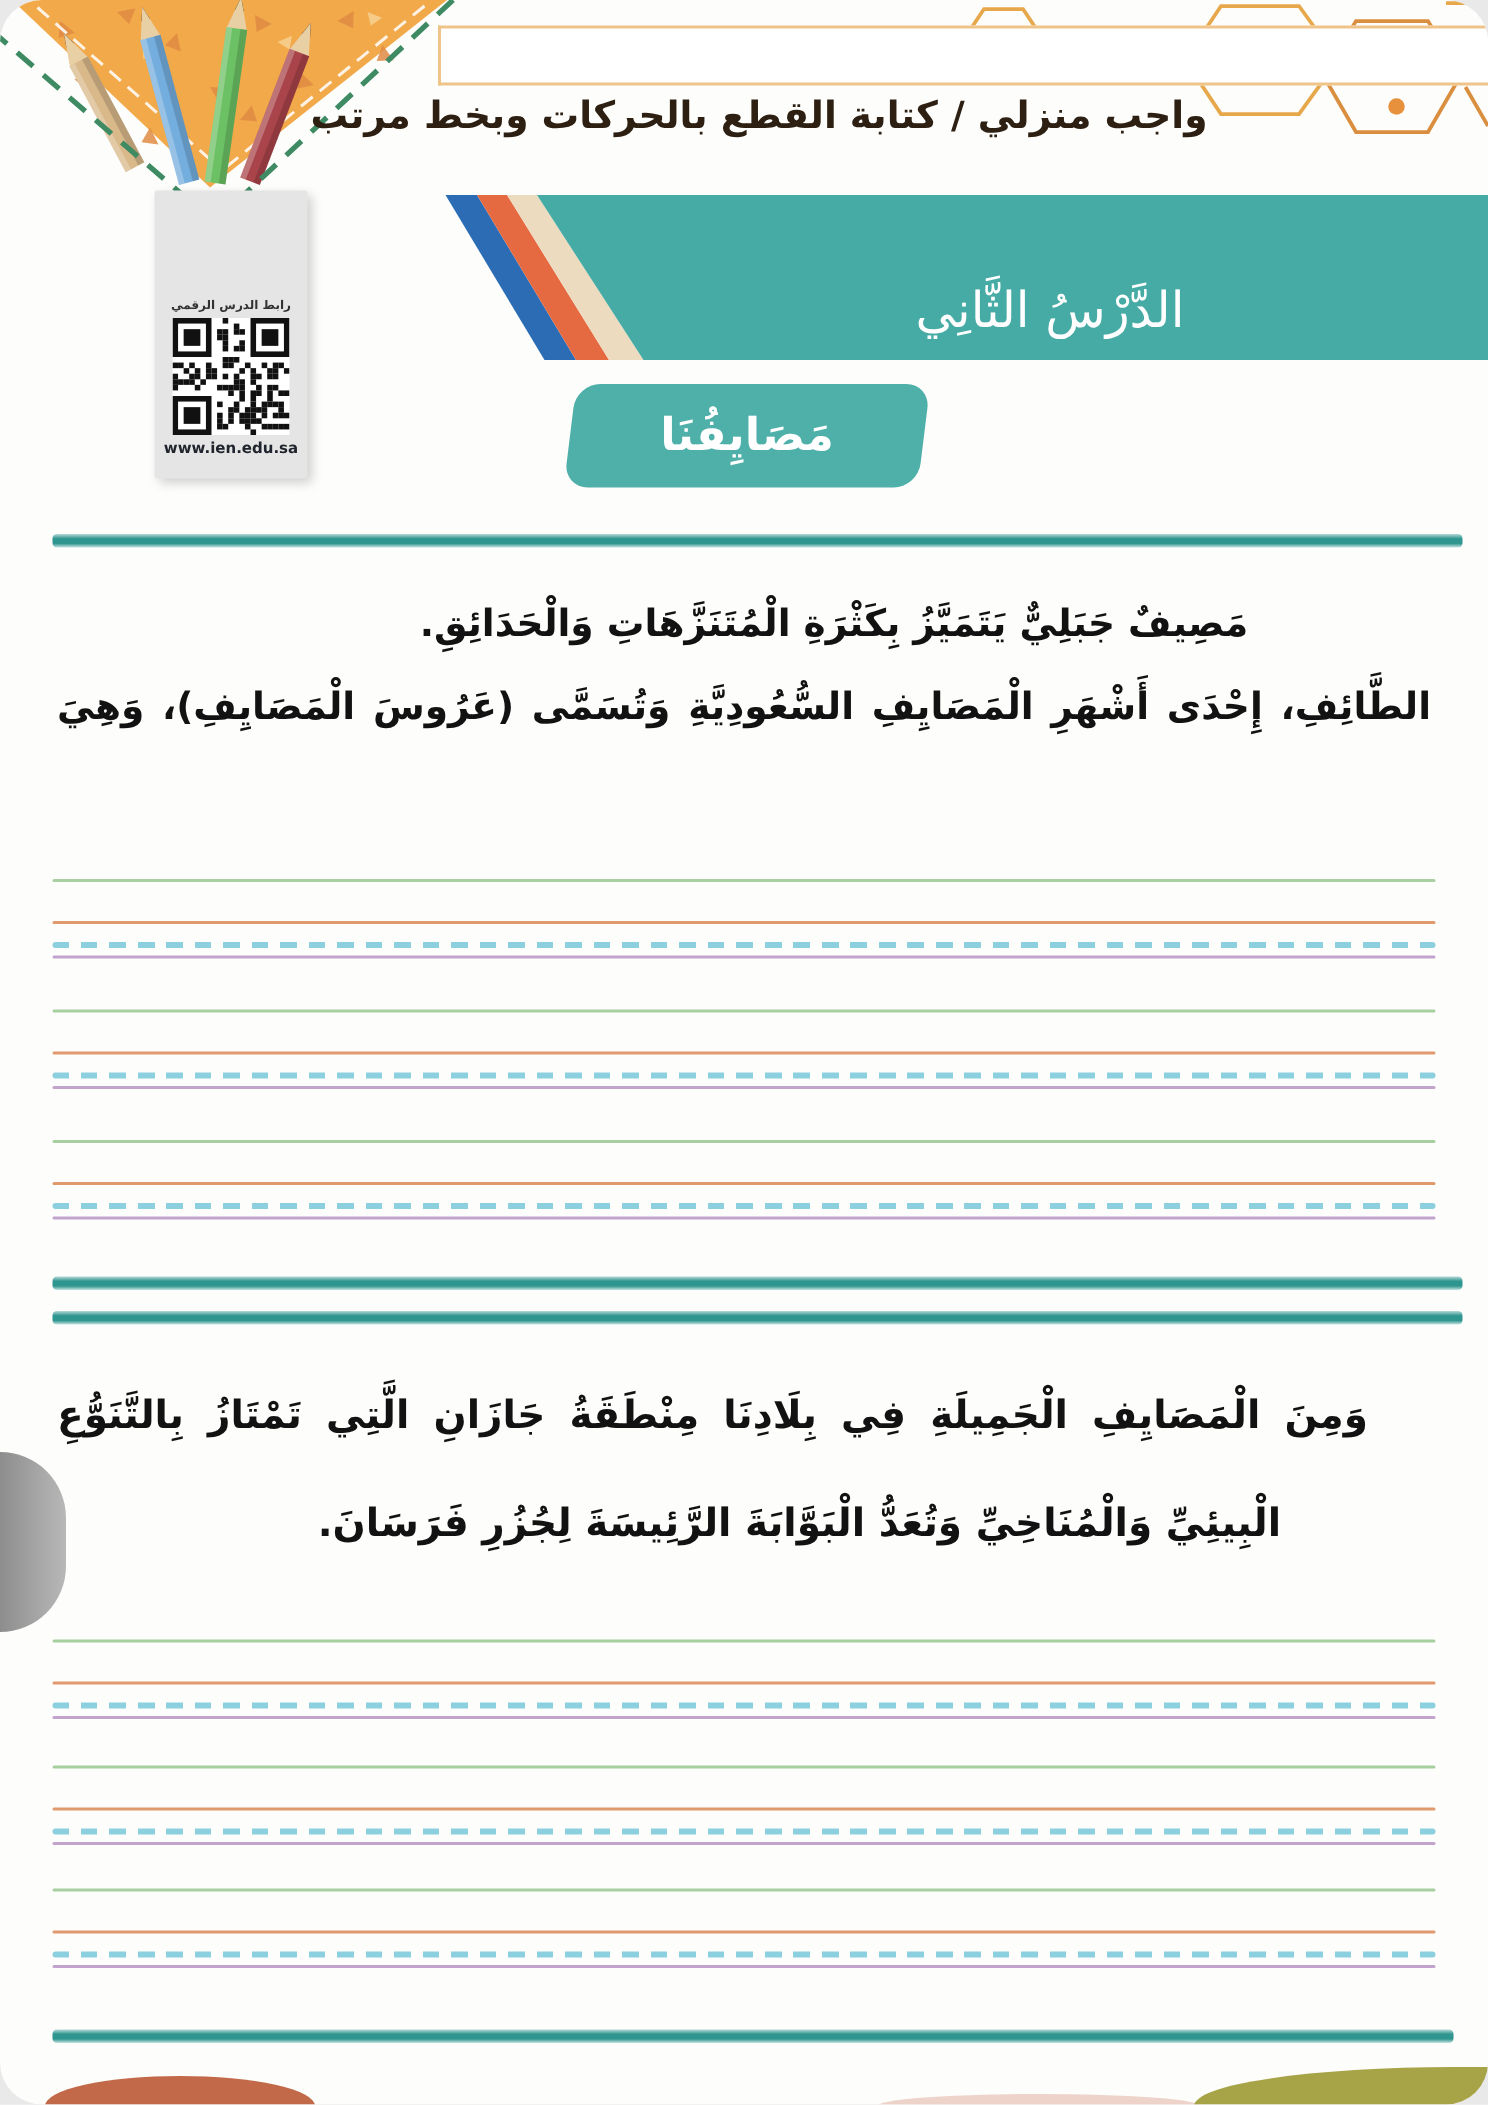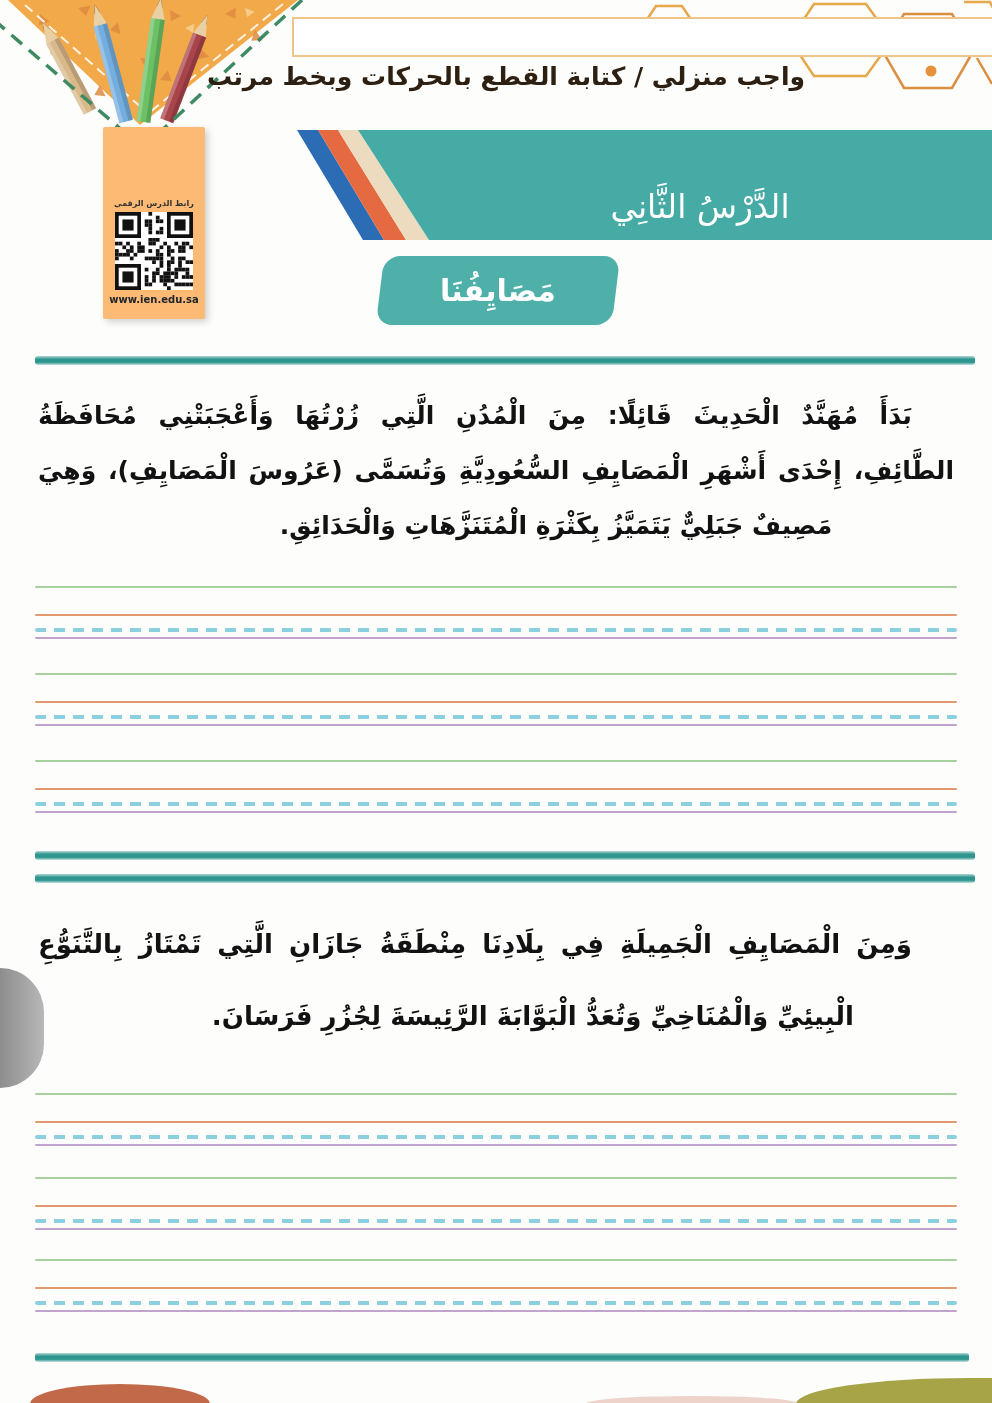--- a/index.html
+++ b/index.html
@@ -1,20 +1,21 @@
 <!DOCTYPE html>
 <html lang="ar" dir="rtl"><head>
 <meta charset="utf-8">
 <style>
   html,body{margin:0;padding:0;background:#e9e9e9;}
   .page{
     position:relative;width:992px;height:1403px;margin:0 auto;
     background:#fdfdfb;overflow:hidden;
     font-family:"DejaVu Sans",sans-serif;
     direction:rtl;
+    border-radius:28px;
   }
   
   .hex-deco{position:absolute;top:0;right:0;width:440px;height:125px;z-index:1;}
   .white-band{
     position:absolute;left:292px;top:17px;width:700px;height:36px;
     background:#ffffff;border:2px solid #eec489;border-right:none;z-index:2;
   }
   .pencil-deco{position:absolute;left:0;top:0;width:312px;height:178px;z-index:3;}
   .homework-title{
     position:absolute;top:62px;right:187px;z-index:4;
@@ -23,21 +24,21 @@
   
   .banner-svg{position:absolute;left:280px;top:130px;width:712px;height:110px;z-index:2;}
   .banner-title{
     position:absolute;left:550px;top:180px;width:300px;height:54px;z-index:3;
     line-height:54px;text-align:center;color:#ffffff;
     font-size:33px;font-weight:normal;
   }
   
   .qr-card{
     position:absolute;left:103px;top:127px;width:102px;height:192px;z-index:5;
-    background:#fdba74;box-shadow:3px 3px 7px rgba(0,0,0,.18);border-radius:2px;
+    background:#e5e5e5;box-shadow:3px 3px 7px rgba(0,0,0,.18);border-radius:2px;
     text-align:center;
   }
   .qr-card-label{margin-top:72px;font-size:8px;color:#333;font-weight:bold;}
   .qr-svg{width:78px;height:78px;margin-top:4px;background:#fff;}
   .qr-card-url{font-size:10px;font-weight:bold;color:#20242c;direction:ltr;}
   
   .lesson-box{
     position:absolute;left:380px;top:256px;width:236px;height:69px;z-index:3;
     background:#4fb0aa;border-radius:16px;transform:skewX(-7deg);
   }
@@ -299,23 +300,22 @@
     <div class="qr-card-url">www.ien.edu.sa</div>
   </div>
 
   <div class="lesson-box">
     <span class="lesson-box-text">مَصَايِفُنَا</span>
   </div>
 
   <div class="tealrule" style="top:356px"></div>
 
   <div class="para p1">
-    <div class="pline just indent-r">بَدَأَ مُهَنَّدٌ الْحَدِيثَ قَائِلًا: مِنَ الْمُدُنِ الَّتِي زُرْتُهَا وَأَعْجَبَتْنِي مُحَافَظَةُ</div>
+    <div class="pline cline1">مَصِيفٌ جَبَلِيٌّ يَتَمَيَّزُ بِكَثْرَةِ الْمُتَنَزَّهَاتِ وَالْحَدَائِقِ.</div>
     <div class="pline just">الطَّائِفِ، إِحْدَى أَشْهَرِ الْمَصَايِفِ السُّعُودِيَّةِ وَتُسَمَّى (عَرُوسَ الْمَصَايِفِ)، وَهِيَ</div>
-    <div class="pline cline1">مَصِيفٌ جَبَلِيٌّ يَتَمَيَّزُ بِكَثْرَةِ الْمُتَنَزَّهَاتِ وَالْحَدَائِقِ.</div>
   </div>
 
   <div class="rulegroup" style="top:586px">
     <div class="rl rl-green"></div>
     <div class="rl rl-orange"></div>
     <div class="rl rl-dash"></div>
     <div class="rl rl-purple"></div>
   </div>
   <div class="rulegroup" style="top:673px">
     <div class="rl rl-green"></div>

